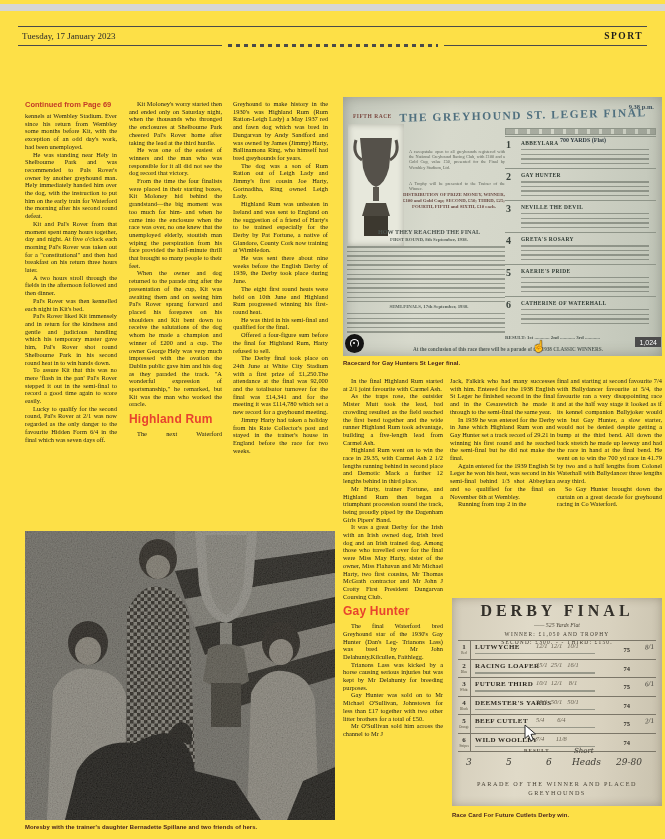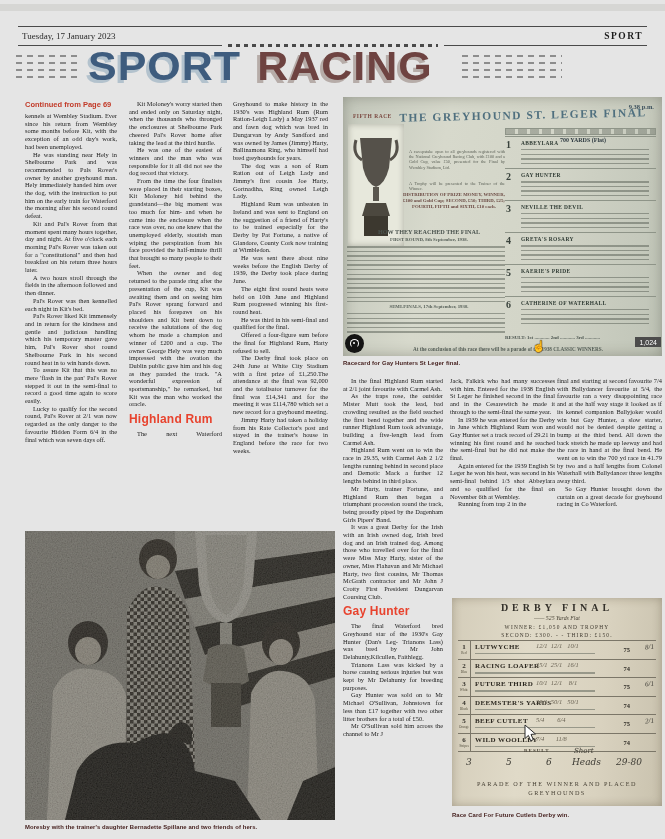--- a/index.html
+++ b/index.html
@@ -1,17 +1,17 @@
 <!DOCTYPE html>
 <html><head>
 <meta charset="utf-8">
 <style>
   * { box-sizing: border-box; margin: 0; padding: 0; }
   html,body { background:#fff; }
-  .page { position:relative; width:665px; height:839px; background:#e5e5e5; overflow:hidden;
+  .page { position:relative; width:665px; height:839px; background:#fde047; overflow:hidden;
           font-family:"Liberation Serif", serif; color:#1c1c1c; }
   .topstrip { position:absolute; left:0; top:4px; width:665px; height:7px; background:#d6d6d4; }
 
   
   .hdr { position:absolute; left:18px; top:26px; width:629px; border-top:1.6px solid #4a4a4a; }
   .hdr-row { display:flex; align-items:baseline; justify-content:space-between; padding:4px 4px 3px 4px; }
   .hdr-date { font-size:9px; color:#2a2a2a; }
   .hdr-section { font-family:"Liberation Serif",serif; font-weight:bold; font-size:9.5px; letter-spacing:1.5px; }
   .hdr-right { display:flex; gap:26px; align-items:baseline; }
   .hdr-masthead { font-family:"DejaVu Serif",serif; font-weight:bold; font-size:12px; letter-spacing:-0.3px; }
@@ -92,21 +92,21 @@
   .lens-inner::after { content:""; position:absolute; left:2.4px; top:2.4px; width:2px; height:2px; background:#fff; border-radius:50%; }
   .badge { position:absolute; right:1px; top:240px; background:#4c4c4c; color:#fff;
            font-family:"Liberation Sans",sans-serif; font-size:7px; padding:1.5px 4px; }
   .hand-cursor { position:absolute; left:189px; top:243px; font-size:11px; color:#fff;
                  text-shadow:0 0 1px #222,0 0 1px #222; }
 
   
   .derby { position:absolute; left:452px; top:598px; width:210px; height:208px; overflow:hidden;
            background:linear-gradient(95deg,#d4cdba 0%,#e0dac8 35%,#d9d2bf 70%,#c9c2ae 100%);
            box-shadow:inset 0 0 10px rgba(80,70,50,.35); font-family:"Liberation Serif",serif; }
-  .db-title { text-align:center; margin-top:4px; font-size:10px; letter-spacing:4px; color:#33302a; font-weight:bold; }
+  .db-title { text-align:center; margin-top:4px; font-size:16px; letter-spacing:4px; color:#33302a; font-weight:bold; }
   .db-sub { text-align:center; font-size:5.8px; font-style:italic; color:#4a4438; margin-top:2px; }
   .db-win { text-align:center; font-size:5.4px; letter-spacing:1.2px; color:#3e382e; margin-top:3px; }
   .db-sec { text-align:center; font-size:5.4px; letter-spacing:1.2px; color:#3e382e; margin-top:2px; }
   .db-rows { position:absolute; left:6px; top:42px; width:198px; border-top:1px solid #7b7668; }
   .db-row { position:relative; height:18.5px; border-bottom:1px solid #7b7668; }
   .db-no { position:absolute; left:0; top:0; width:13px; height:100%; border-right:1px solid #7b7668;
            text-align:center; font-size:7px; font-weight:bold; color:#33302a; padding-top:2px; }
   .db-colour { display:block; font-size:3.4px; font-weight:normal; color:#55503f; }
   .db-name { position:absolute; left:17px; top:2px; font-size:7px; font-weight:bold; letter-spacing:.4px; color:#2e2a22; }
   .db-odds { position:absolute; left:78px; top:1px; font-size:6.5px; font-style:italic; color:#6a6354; white-space:pre; }
@@ -131,35 +131,20 @@
       <span class="hdr-date">Tuesday, 17 January 2023</span>
       <span class="hdr-section">SPORT</span>
     </div>
     <div class="hdr-bottom">
       <span class="hb-solid"></span>
         <span class="hb-dash"></span>
         <span class="hb-solid"></span>
     </div>
   </div>
 
-  <div class="banner">
-    <div class="dashblock dash-left">
-        <i></i>
-        <i></i>
-        <i></i>
-        <i></i>
-      </div>
-    <h1 class="banner-words"><span class="w-sport">SPORT</span><span class="w-racing">RACING</span></h1>
-    <div class="dashblock dash-right">
-        <i></i>
-        <i></i>
-        <i></i>
-        <i></i>
-      </div>
-  </div>
 
   <div class="continued">Continued from Page 69</div>
   <div class="col colA cont">
       <p>kennels at Wembley Stadium. Ever since his return from Wembley some months before Kit, with the exception of an odd day's work, had been unemployed.</p>
       <p>He was standing near Hely in Shelbourne Park and was recommended to Pals Rover's owner by another greyhound man. Hely immediately handed him over the dog, with the instruction to put him on the early train for Waterford the morning after his second round defeat.</p>
       <p>Kit and Pal's Rover from that moment spent many hours together, day and night. At five o'clock each morning Pal's Rover was taken out for a "constitutional" and then had breakfast on his return three hours later.</p>
       <p>A two hours stroll through the fields in the afternoon followed and then dinner.</p>
       <p>Pal's Rover was then kennelled each night in Kit's bed.</p>
       <p>Pal's Rover liked Kit immensely and in return for the kindness and gentle and judicious handling which his temporary master gave him, Pal's Rover shot round Shelbourne Park in his second round heat in to win hands down.</p>
       <p>To assure Kit that this was no mere 'flash in the pan' Pal's Rover stepped it out in the semi-final to record a good time again to score easily.</p>

